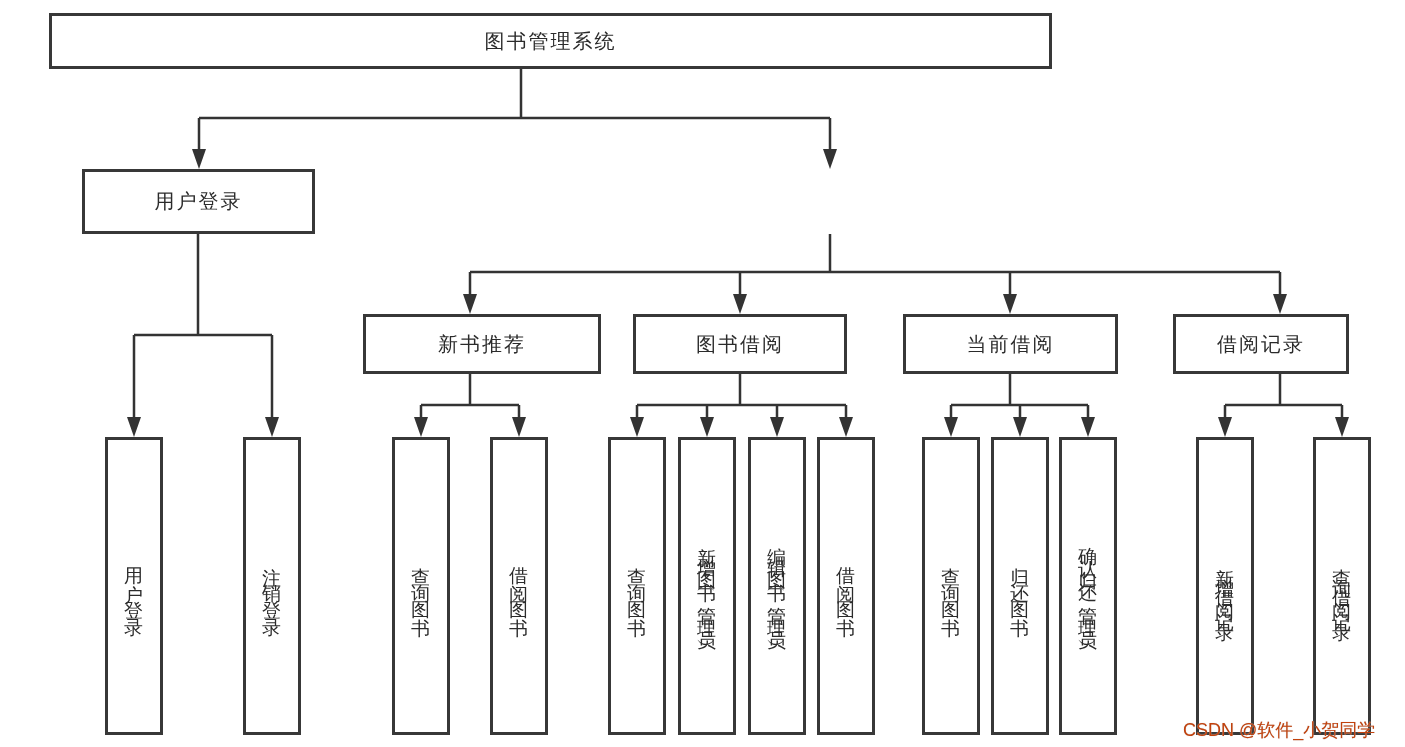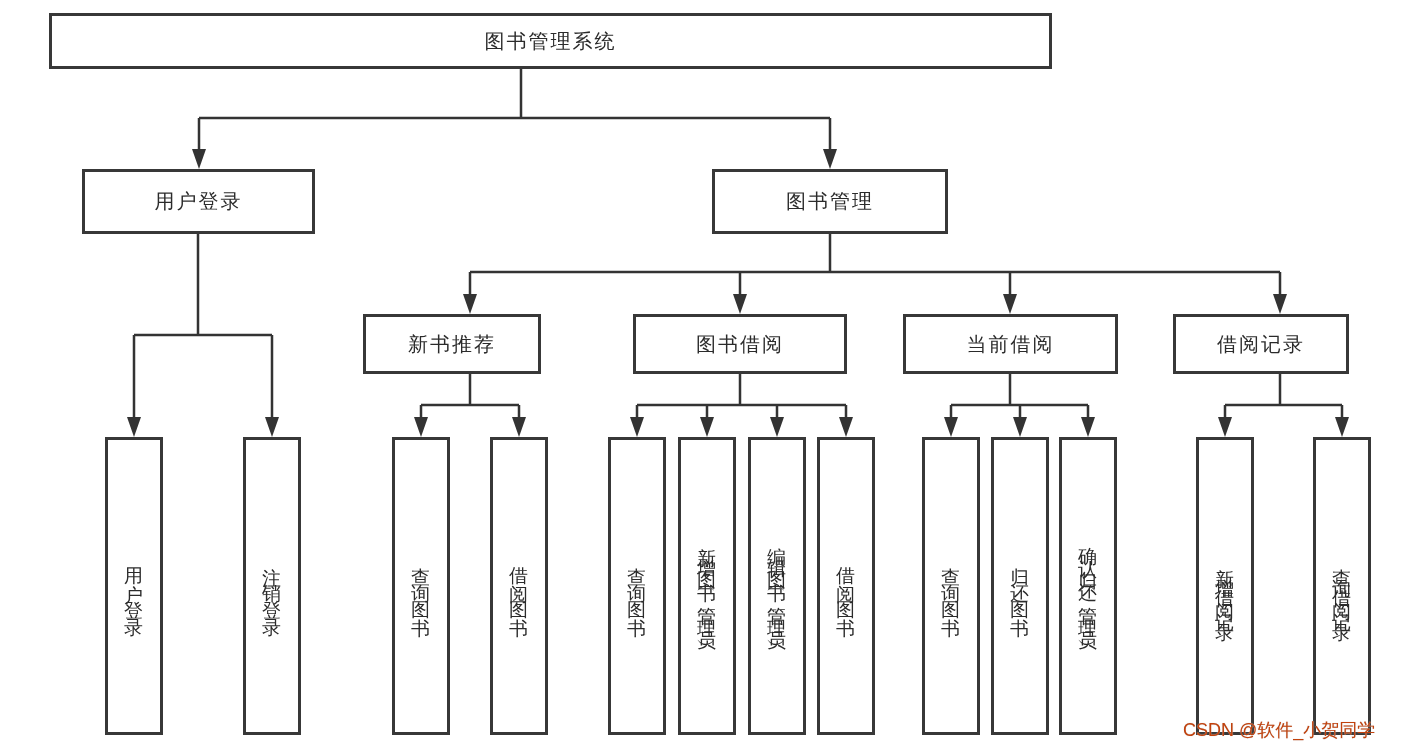--- a/index.html
+++ b/index.html
@@ -14,21 +14,21 @@
     text-align:center;
   }
   .hlabel { font-size:20px; letter-spacing:2px; white-space:nowrap; }
   
   .n-root   { left:20px;  top:13px;  width:1003px; height:56px;margin-left:29px; }
   
   .n-userlogin { left:82px;  top:169px; width:233px; height:65px; }
   .n-bookmgmt  { left:712px; top:169px; width:236px; height:65px; }
   
   .lvl3 { top:314px; height:60px; }
-  .n-newbook  { left:363px;  width:178px; }
+  .n-newbook  { left:363px;  width:238px; }
   .n-borrowf  { left:633px;  width:214px; }
   .n-current  { left:903px;  width:215px; }
   .n-record   { left:1173px; width:176px; }
   
   .vbox { top:437px; height:298px; width:58px; }
   .vtext {
     writing-mode:vertical-rl; text-orientation:mixed;
     font-size:19px; line-height:1; white-space:nowrap;
   }
   .ls4 { letter-spacing:17px; }
@@ -110,23 +110,20 @@
     </g>
   </svg>
 
   <div class="node n-root">
     <span class="hlabel">图书管理系统</span>
   </div>
 
   <div class="node n-userlogin">
     <span class="hlabel">用户登录</span>
   </div>
-  <div class="node n-bookmgmt">
-    <span class="hlabel">图书管理</span>
-  </div>
 
   <div class="node lvl3 n-newbook">
     <span class="hlabel">新书推荐</span>
   </div>
   <div class="node lvl3 n-borrowf">
     <span class="hlabel">图书借阅</span>
   </div>
   <div class="node lvl3 n-current">
     <span class="hlabel">当前借阅</span>
   </div>

